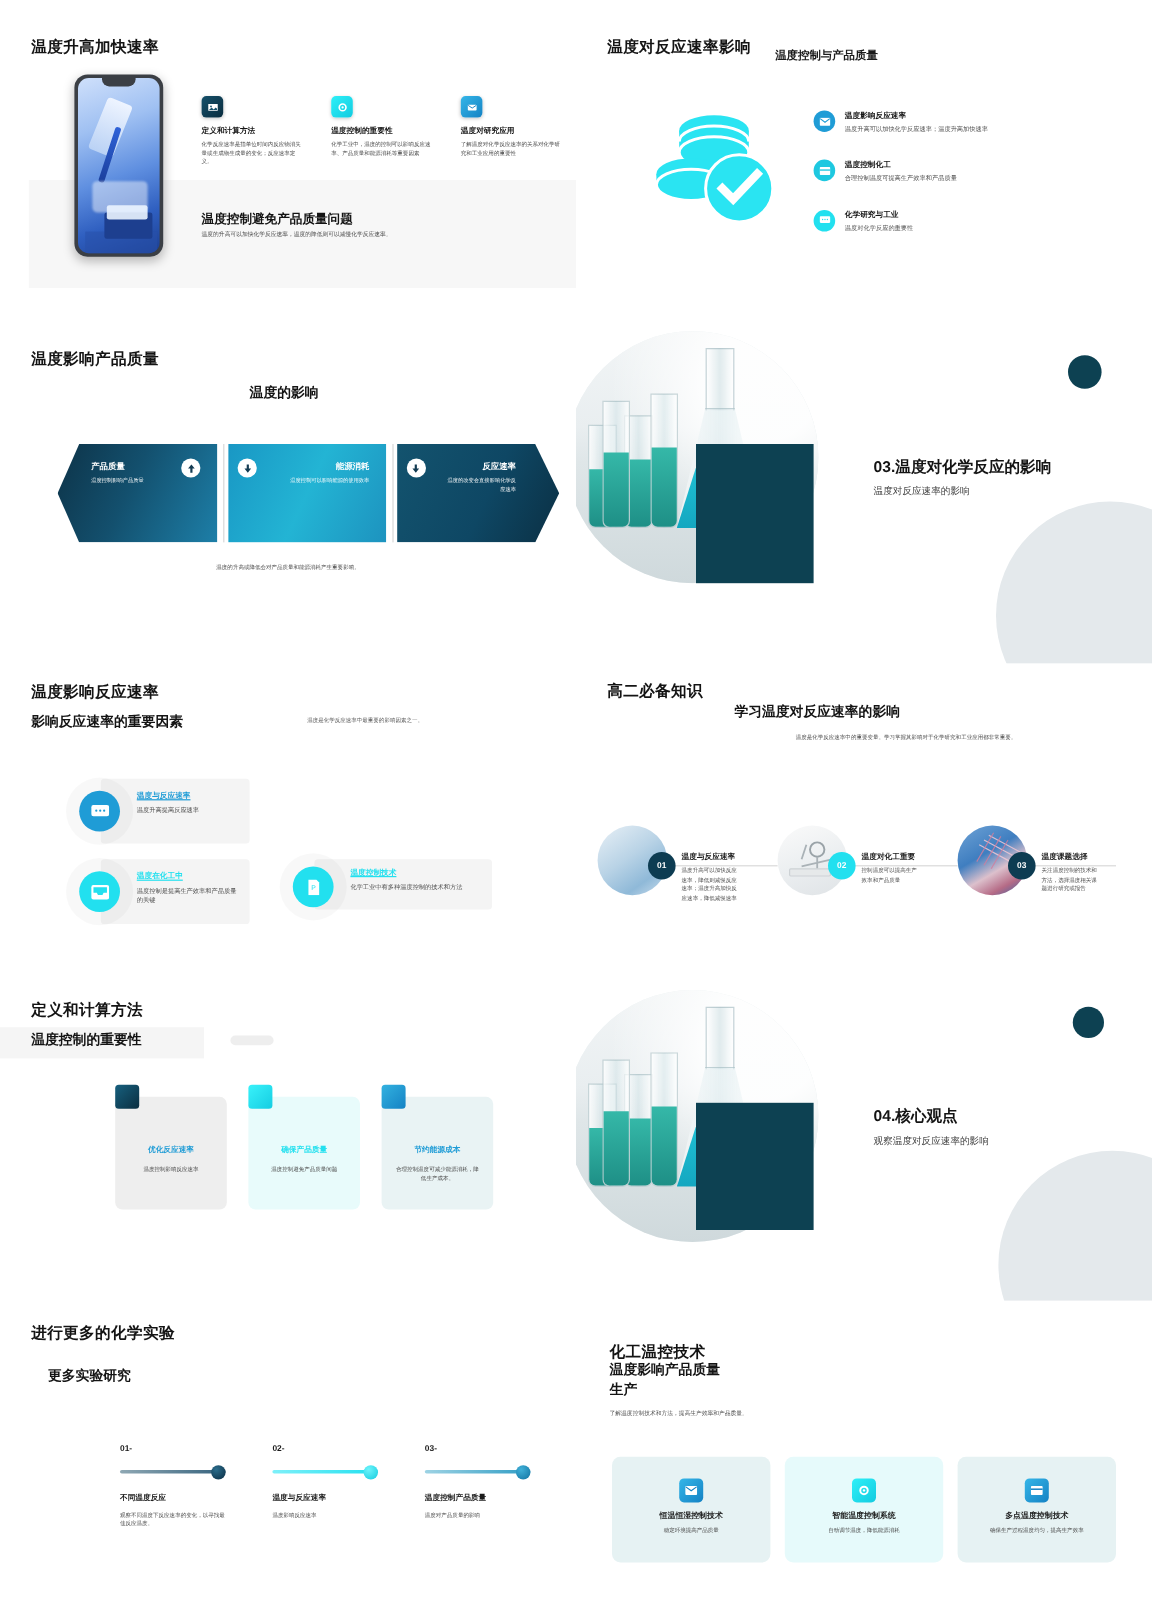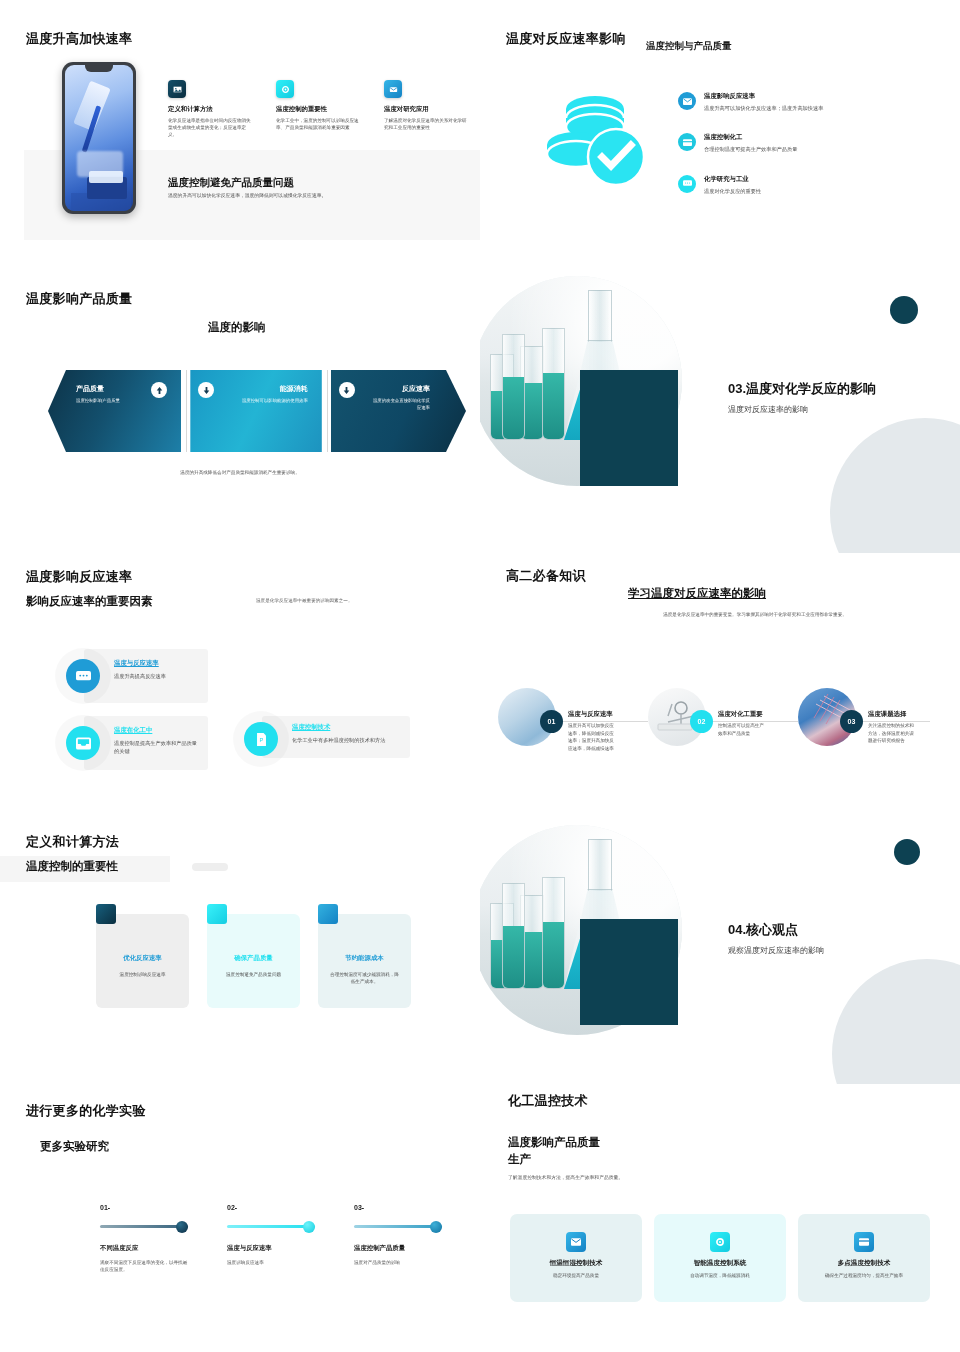--- a/index.html
+++ b/index.html
@@ -350,21 +350,21 @@
         </svg>
     </div>
     <div style="position:absolute;left:292px;top:170px;">
       <div class="k-h" style="color:#22e0ef;text-decoration:underline;">温度控制技术</div>
       <div class="tiny2" style="margin-top:4px;">化学工业中有多种温度控制的技术和方法</div>
     </div>
   </div>
 
   <div class="slide">
     <div class="s-title" style="position:absolute;left:26px;top:14px;">高二必备知识</div>
-    <div class="s-sub" style="position:absolute;left:148px;top:33px;text-decoration:underline;">学习温度对反应速率的影响</div>
+    <div class="s-sub" style="position:absolute;left:132px;top:33px;">学习温度对反应速率的影响</div>
     <div style="position:absolute;left:150px;top:58px;width:250px;text-align:center;font-size:4.6px;line-height:1.7;color:#4d4d4d;">温度是化学反应速率中的重要变量。学习掌握其影响对于化学研究和工业应用都非常重要。</div>
 
     <div class="step" style="left:18px;top:135px;">
       <div class="step-line"></div>
       <div class="step-img" style="background:linear-gradient(145deg,#e8f0f6,#b9d3e6 45%,#8fb9d8 75%,#cfe0ee);"></div>
       <div class="step-num" style="background:#0d3c52;">01</div>
       <div class="step-t">温度与反应速率</div>
       <div class="step-d">温度升高可以加快反应速率，降低则减慢反应速率；温度升高加快反应速率，降低减慢速率</div>
     </div>
 
@@ -481,21 +481,21 @@
       <div class="sl-n">03-</div>
       <div class="sl-track" style="background:linear-gradient(90deg,#9ed3e4,#2f9cc4);width:88px;">
         <div class="sl-knob" style="background:radial-gradient(circle at 35% 30%,#3fb0d8,#1272a0);"></div>
       </div>
       <div class="sl-t">温度控制产品质量</div>
       <div class="sl-d" style="width:88px;">温度对产品质量的影响</div>
     </div>
   </div>
 
   <div class="slide">
-    <div class="s-title" style="position:absolute;left:28px;top:8px;">化工温控技术</div>
+    <div class="s-title" style="position:absolute;left:28px;top:34px;">化工温控技术</div>
     <div class="s-sub" style="position:absolute;left:28px;top:50px;line-height:1.45;white-space:pre-line;">温度影响产品质量
 生产</div>
     <div style="position:absolute;left:28px;top:90px;font-size:4.8px;color:#4d4d4d;">了解温度控制技术和方法，提高生产效率和产品质量。</div>
 
     <div class="bcard" style="left:30px;top:130px;background:#e6f2f3;">
       <div class="bic" style="background:linear-gradient(135deg,#35b6e8,#1482c4);">
         <svg viewBox="0 0 16 12">
             <rect x="0" y="0" width="16" height="12" rx="1.6" fill="#fff"></rect>
             <path d="M.8 1.3L8 6.6l7.2-5.3" fill="none" stroke="#1482c4" stroke-width="1.6"></path>
           </svg>

